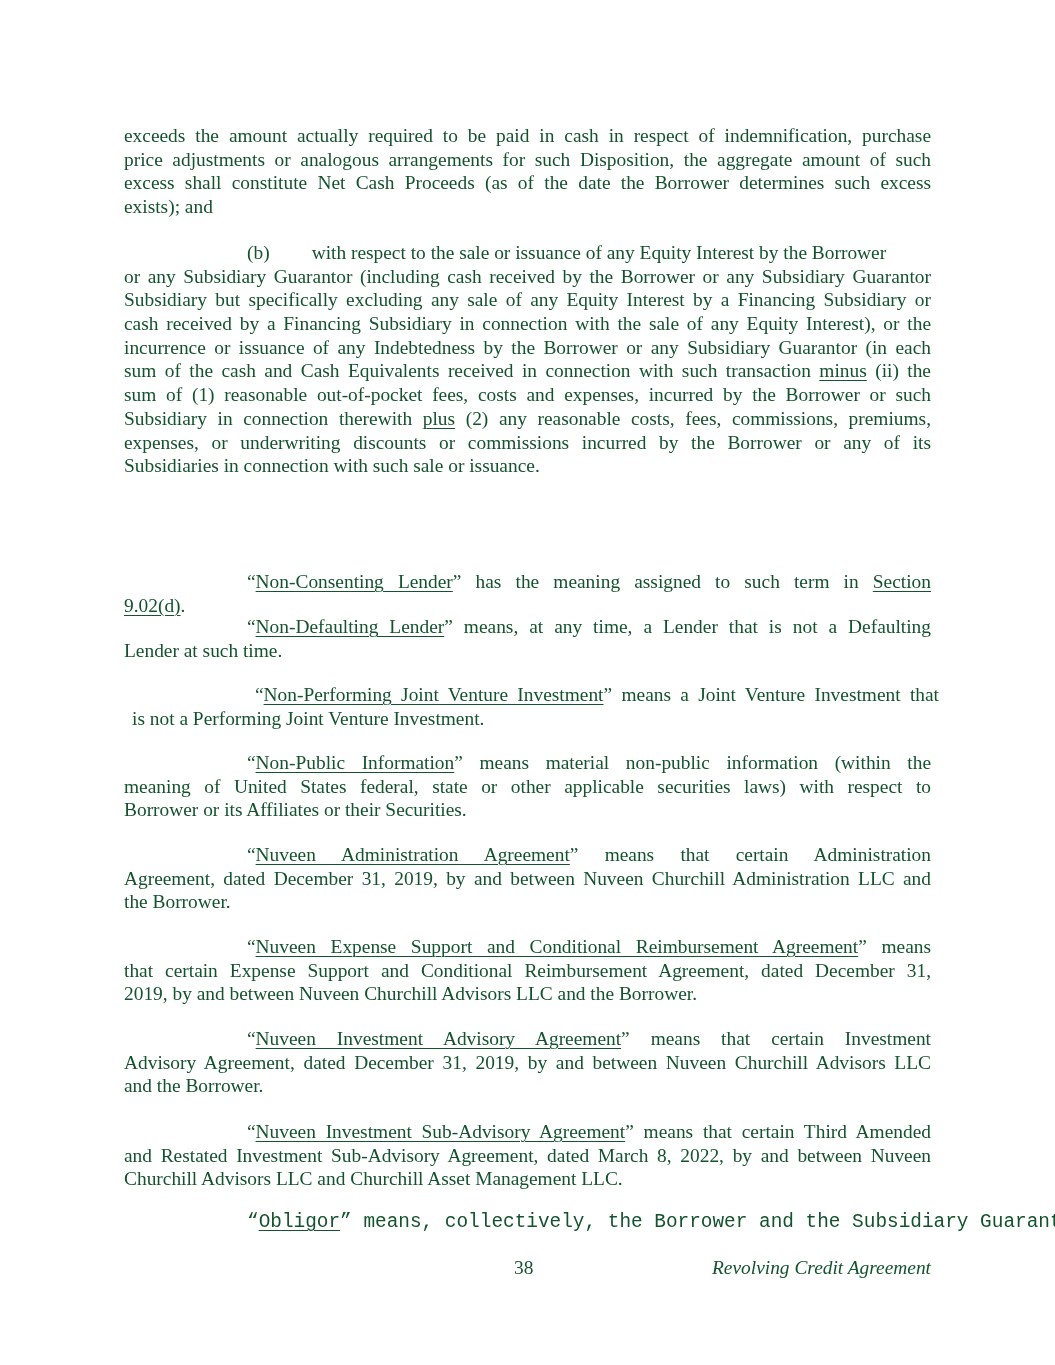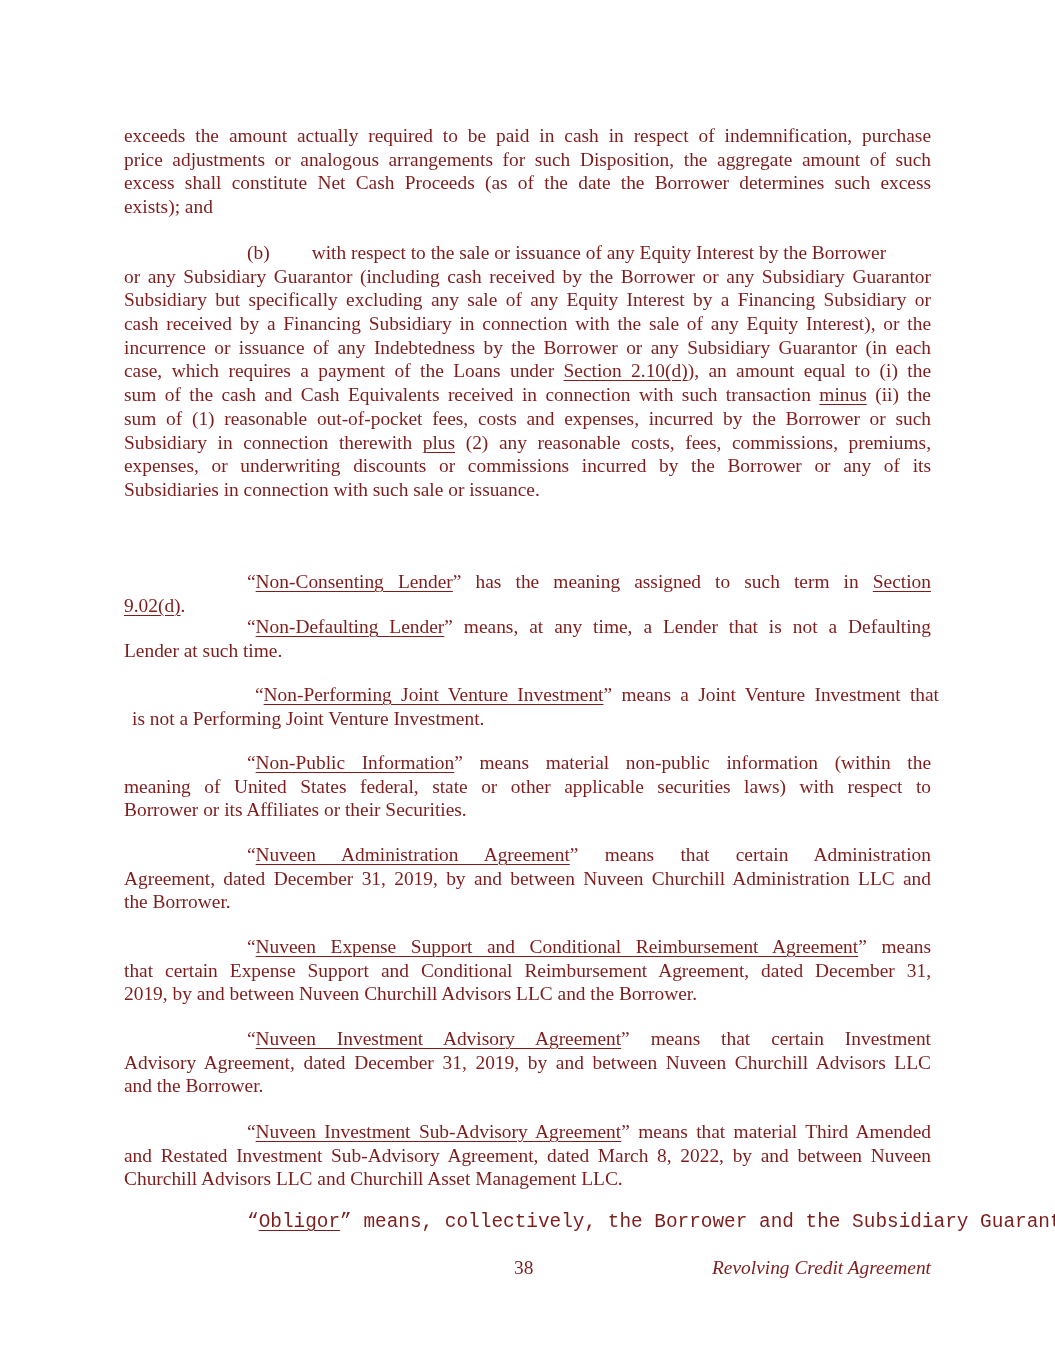--- a/index.html
+++ b/index.html
@@ -1,19 +1,19 @@
 <!DOCTYPE html>
 <html><head>
   <meta charset="utf-8">
   <style>
     html, body { margin: 0; padding: 0; background: #ffffff; }
     body { width: 1055px; height: 1365px; position: relative; overflow: hidden; }
     .page {
       position: absolute; left: 0; top: 0; width: 1055px; height: 1365px;
-      background: #ffffff; color: #7f1d1d;
+      background: #ffffff; color: #14532d;
       font-family: "Liberation Serif", "DejaVu Serif", serif;
       font-size: 19.4px;
     }
     .text-block { position: absolute; left: 124px; width: 807px; }
     .line {
       display: block; height: 23.7px; line-height: 23.7px; white-space: nowrap;
       text-align: justify; text-align-last: justify;
     }
     .line.last { text-align-last: left; }
     .line.indent { padding-left: 123px; }
@@ -33,21 +33,20 @@
     <span class="line">excess shall constitute Net Cash Proceeds (as of the date the Borrower determines such excess</span>
     <span class="line last">exists); and</span>
   </div>
 
   <div class="text-block" style="top:241px;">
     <span class="line last" style="padding-left:123px;"><span>(b)</span><span style="display:inline-block;width:42px;"></span><span>with respect to the sale or issuance of any Equity Interest by the Borrower</span></span>
     <span class="line">or any Subsidiary Guarantor (including cash received by the Borrower or any Subsidiary Guarantor</span>
     <span class="line">Subsidiary but specifically excluding any sale of any Equity Interest by a Financing Subsidiary or</span>
     <span class="line">cash received by a Financing Subsidiary in connection with the sale of any Equity Interest), or the</span>
     <span class="line">incurrence or issuance of any Indebtedness by the Borrower or any Subsidiary Guarantor (in each</span>
-    <span class="line"><span>case, which requires a payment of the Loans under</span> <span class="u">Section 2.10(d)</span><span>), an amount equal to (i) the</span></span>
     <span class="line"><span>sum of the cash and Cash Equivalents received in connection with such transaction</span> <span class="u">minus</span> <span>(ii) the</span></span>
     <span class="line">sum of (1) reasonable out-of-pocket fees, costs and expenses, incurred by the Borrower or such</span>
     <span class="line"><span>Subsidiary in connection therewith</span> <span class="u">plus</span> <span>(2) any reasonable costs, fees, commissions, premiums,</span></span>
     <span class="line">expenses, or underwriting discounts or commissions incurred by the Borrower or any of its</span>
     <span class="line last">Subsidiaries in connection with such sale or issuance.</span>
   </div>
 
   <div class="text-block" style="top:570px;">
     <span class="line indent"><span>“</span><span class="u">Non-Consenting Lender</span><span>”</span> <span>has the meaning assigned to such term in</span> <span class="u">Section</span></span>
     <span class="line last"><span class="u">9.02(d)</span><span>.</span></span>
@@ -81,21 +80,21 @@
     <span class="line last">2019, by and between Nuveen Churchill Advisors LLC and the Borrower.</span>
   </div>
 
   <div class="text-block" style="top:1027px;">
     <span class="line indent"><span>“</span><span class="u">Nuveen Investment Advisory Agreement</span><span>”</span> <span>means that certain Investment</span></span>
     <span class="line">Advisory Agreement, dated December 31, 2019, by and between Nuveen Churchill Advisors LLC</span>
     <span class="line last">and the Borrower.</span>
   </div>
 
   <div class="text-block" style="top:1120px;">
-    <span class="line indent"><span>“</span><span class="u">Nuveen Investment Sub-Advisory Agreement</span><span>”</span> <span>means that material Third Amended</span></span>
+    <span class="line indent"><span>“</span><span class="u">Nuveen Investment Sub-Advisory Agreement</span><span>”</span> <span>means that certain Third Amended</span></span>
     <span class="line">and Restated Investment Sub-Advisory Agreement, dated March 8, 2022, by and between Nuveen</span>
     <span class="line last">Churchill Advisors LLC and Churchill Asset Management LLC.</span>
   </div>
 
   <div class="text-block" style="top:1211px;font-family:Liberation Mono, monospace;">
     <span class="line indent last"><span>“</span><span class="u">Obligor</span><span>”</span> <span>means, collectively, the Borrower and the Subsidiary Guarantors.</span></span>
   </div>
 
   <div class="footer">
     <span class="page-number">38</span>

